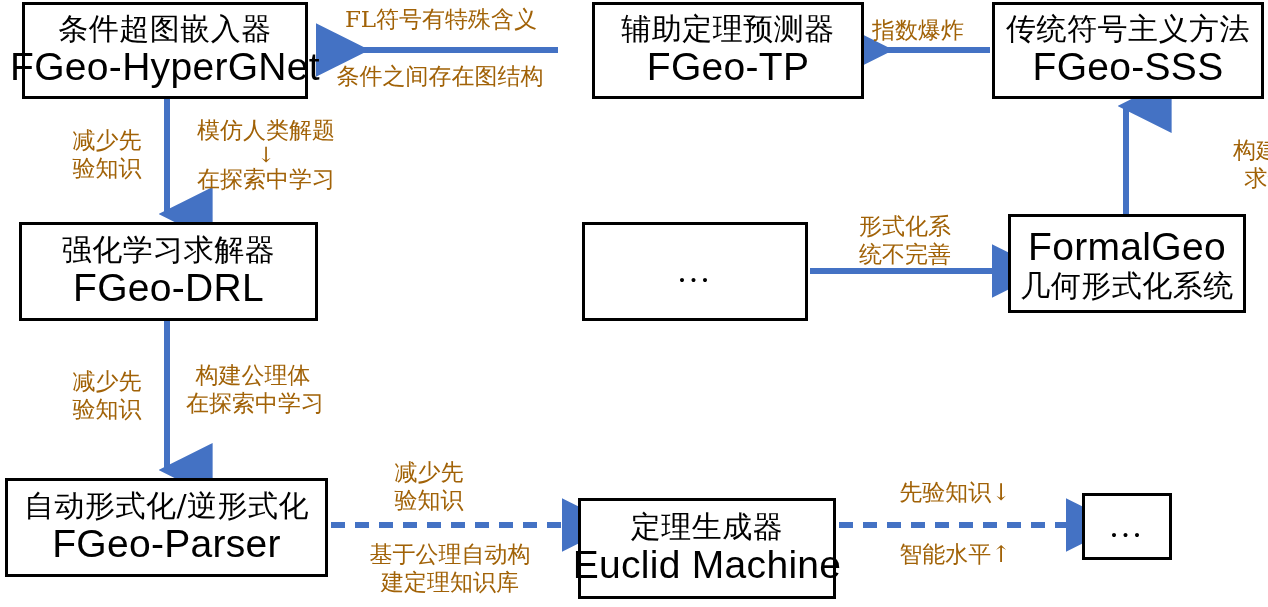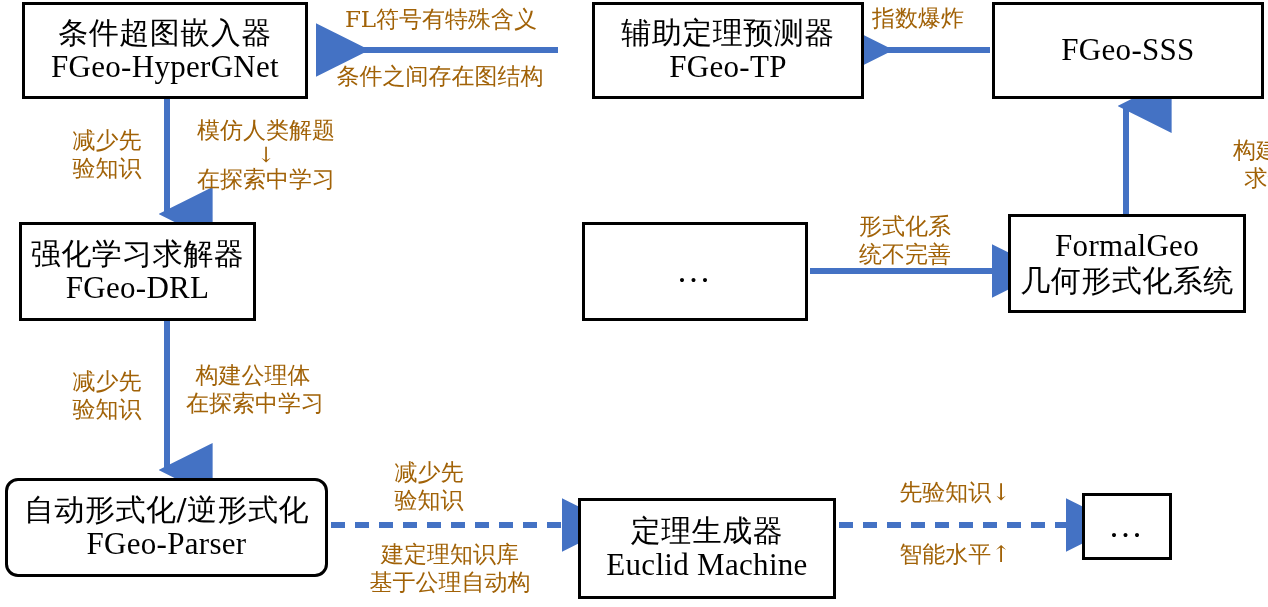--- a/index.html
+++ b/index.html
@@ -35,22 +35,22 @@
   .node .ln {
     display: block;
     white-space: nowrap;
   }
   .ln.cn {
     font-family: "DejaVu Serif", "Liberation Serif", serif;
     font-size: 30px;
     letter-spacing: 0.5px;
   }
   .ln.en {
-    font-family: Liberation Serif, serif;
-    font-size: 31px;
+    font-family: Liberation Sans, sans-serif;
+    font-size: 39px;
     letter-spacing: 0.3px;
   }
   .ln.dots {
     font-family: "Liberation Serif", serif;
     font-size: 34px;
     letter-spacing: 3px;
     line-height: 0.6;
   }
   .lbl {
     position: absolute;
@@ -132,52 +132,53 @@
     <span class="ln cn">条件超图嵌入器</span>
     <span class="ln en">FGeo-HyperGNet</span>
   </div>
 
   <div class="node" style="left:560px; top:2px; width:272px; height:97px;margin-left:32px;">
     <span class="ln cn">辅助定理预测器</span>
     <span class="ln en">FGeo-TP</span>
   </div>
 
   <div class="node" style="left:992px; top:2px; width:272px; height:97px;">
+    <span class="ln cn">传统符号主义方法</span>
     <span class="ln en">FGeo-SSS</span>
   </div>
 
-  <div class="node" style="left:19px; top:222px; width:237px; height:99px;">
+  <div class="node" style="left:19px; top:222px; width:299px; height:99px;">
     <span class="ln cn">强化学习求解器</span>
     <span class="ln en">FGeo-DRL</span>
   </div>
 
   <div class="node" style="left:582px; top:222px; width:226px; height:99px;">
     <span class="ln dots">...</span>
   </div>
 
   <div class="node" style="left:1008px; top:214px; width:238px; height:99px;">
     <span class="ln en">FormalGeo</span>
     <span class="ln cn">几何形式化系统</span>
   </div>
 
-  <div class="node" style="left:5px; top:478px; width:323px; height:99px;border-radius:13px;">
+  <div class="node" style="left:5px; top:478px; width:323px; height:99px;">
     <span class="ln cn">自动形式化/逆形式化</span>
     <span class="ln en">FGeo-Parser</span>
   </div>
 
   <div class="node" style="left:578px; top:498px; width:258px; height:101px;">
     <span class="ln cn">定理生成器</span>
     <span class="ln en">Euclid Machine</span>
   </div>
 
   <div class="node" style="left:1082px; top:493px; width:90px; height:67px;">
     <span class="ln dots">...</span>
   </div>
 
-  <div class="lbl" style="left:848px; top:4px; width:140px;">
+  <div class="lbl" style="left:848px; top:16px; width:140px;">
     <span>指数爆炸</span>
   </div>
 
   <div class="lbl" style="left:324px; top:5px; width:234px;">
     <span>FL符号有特殊含义</span>
   </div>
   <div class="lbl" style="left:314px; top:62px; width:252px;">
     <span>条件之间存在图结构</span>
   </div>
 
@@ -211,22 +212,22 @@
     <span class="sub">构建自动</span>
     <span class="sub">求解器</span>
   </div>
 
   <div class="lbl" style="left:384px; top:458px; width:90px;">
     <span class="sub">减少先</span>
     <span class="sub">验知识</span>
   </div>
 
   <div class="lbl" style="left:341px; top:540px; width:218px;">
+    <span class="sub">基于公理自动构</span>
     <span class="sub">建定理知识库</span>
-    <span class="sub">基于公理自动构</span>
   </div>
 
   <div class="lbl" style="left:880px; top:478px; width:150px;">
     <span>先验知识↓</span>
   </div>
   <div class="lbl" style="left:880px; top:540px; width:150px;">
     <span>智能水平↑</span>
   </div>
 
 </div>

